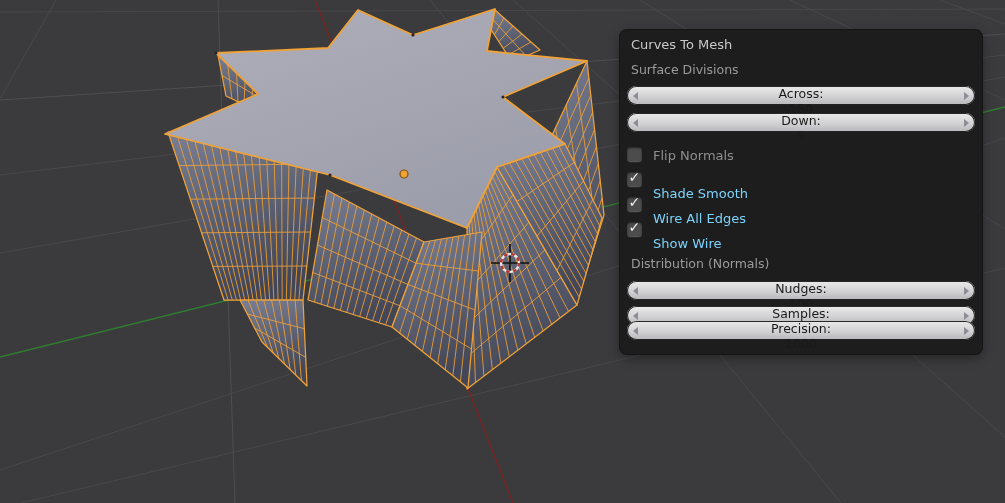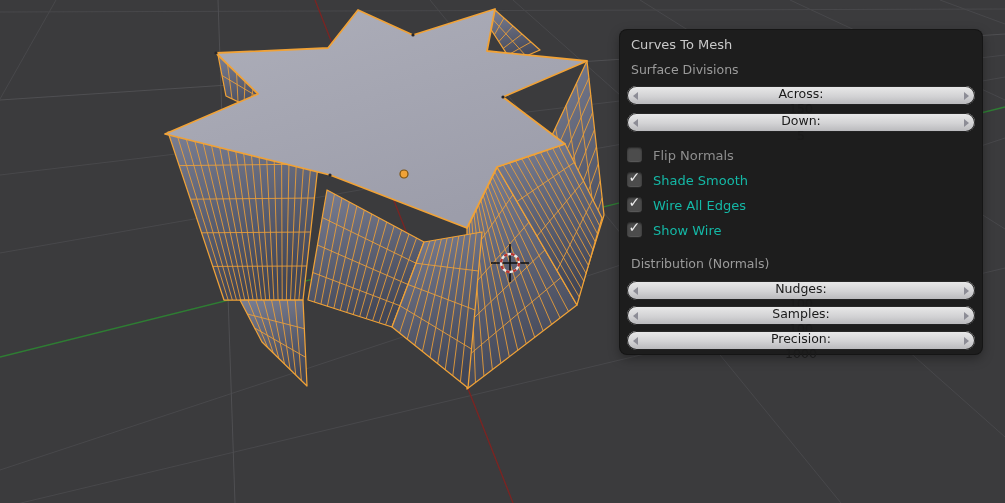--- a/index.html
+++ b/index.html
@@ -35,21 +35,21 @@
 
   .check-row{position:absolute;left:7px;height:16px;cursor:pointer;}
   .cb{
     position:absolute;left:0;top:0;width:15px;height:15px;border-radius:3.5px;
     background:#4c4c4c;
     box-shadow:inset 0 1px 2px rgba(0,0,0,.55), inset 0 -1px 0 rgba(255,255,255,.08), 0 1px 0 rgba(255,255,255,.05);
   }
   .tick{position:absolute;left:1.5px;top:-3px;font-size:14px;font-weight:bold;color:#ededed;display:none;}
   .check-row.checked .tick{display:block;}
   .c-label{position:absolute;left:26px;top:1px;font-size:13px;line-height:15px;color:#8e8e8e;white-space:nowrap;}
-  .check-row.checked .c-label{color:#14b8a6;}
+  .check-row.checked .c-label{color:#7dd3fc;margin-top:13px;}
 </style>
 </head>
 <body>
 
 <div id="stage">
 
   <svg id="vp" width="1005" height="503" viewBox="0 0 1005 503">
       <defs>
         <linearGradient id="wallGrad" x1="0" y1="0" x2="0.25" y2="1">
           <stop offset="0%" stop-color="#7a7f94"></stop>
@@ -279,20 +279,20 @@
       <span class="s-label">Nudges:</span>
       <span class="s-value">100</span>
       <span class="arr right"></span>
     </div>
     <div class="slider" style="top:276px">
       <span class="arr left"></span>
       <span class="s-label">Samples:</span>
       <span class="s-value">100</span>
       <span class="arr right"></span>
     </div>
-    <div class="slider" style="top:301px">
+    <div class="slider" style="top:291px">
       <span class="arr left"></span>
       <span class="s-label">Precision:</span>
       <span class="s-value">1000</span>
       <span class="arr right"></span>
     </div>
   </div>
 </div>
 
 </body></html>

